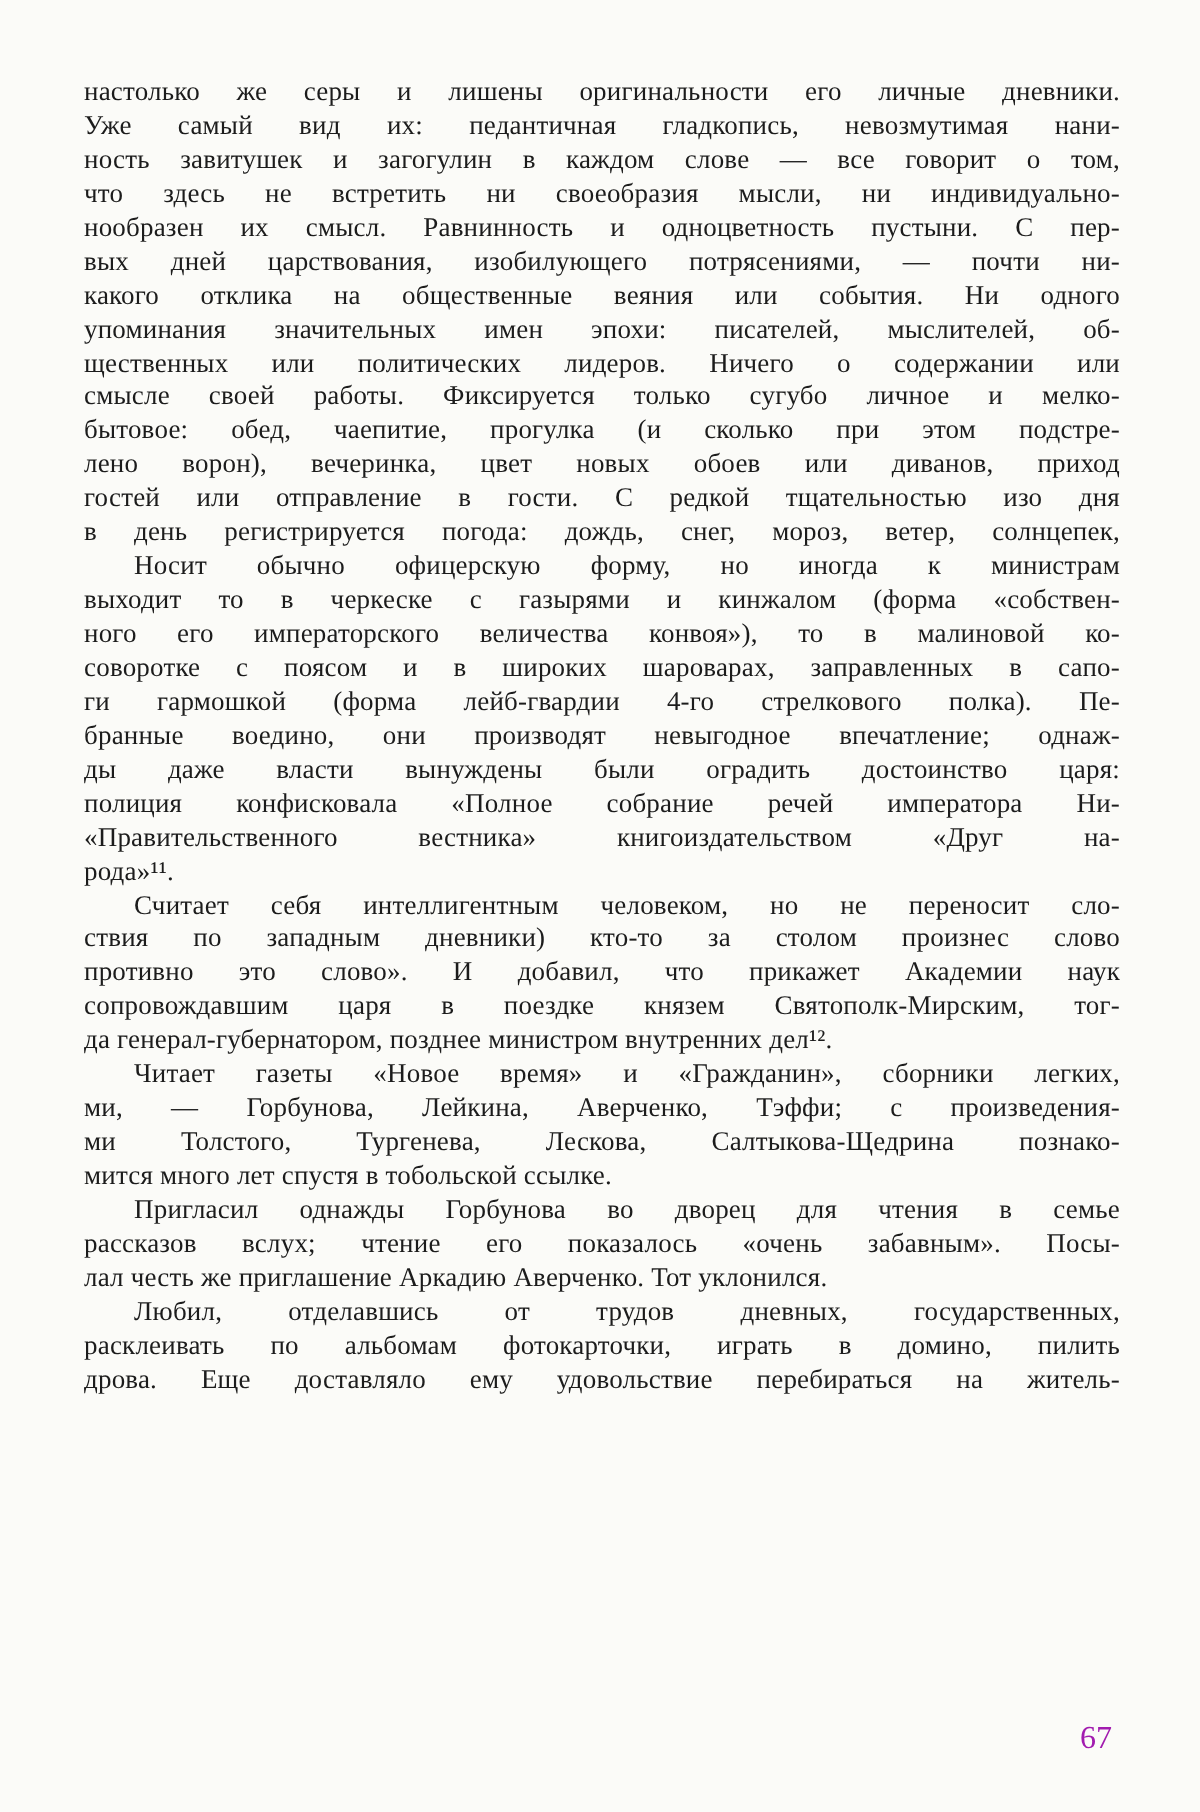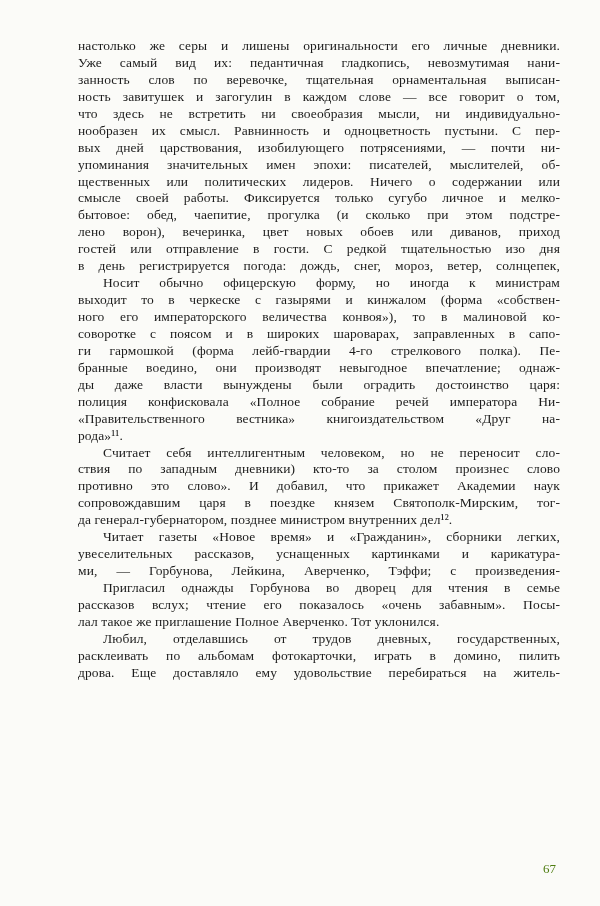--- a/index.html
+++ b/index.html
@@ -16,41 +16,40 @@
     position: absolute; left: 42px; top: 38px; width: 518px;
     font-size: 13.5px; line-height: 16.95px;
     letter-spacing: 0.1px;
   }
   .para { margin: 0; }
   .para.indent .line:first-child { text-indent: 25px; }
   .line {
     height: 16.95px; overflow: hidden;
     text-align: justify;
     text-align-last: justify;
-    margin-left: 36px;
   }
   .line.last { text-align-last: left; }
   .page-number {
     position: absolute; left: 42px; top: 861px; width: 514px;
-    text-align: right; font-size: 13px; color: #4d7c0f;
+    text-align: right; font-size: 16px; color: #a21caf;
   }
 </style>
 </head>
 <body>
 
 <div class="page">
   <div class="text-block">
       <div class="para">
         <div class="line">настолько же серы и лишены оригинальности его личные дневники.</div>
         <div class="line">Уже самый вид их: педантичная гладкопись, невозмутимая нани-</div>
-        <div class="line">занность слов по веревочке, тщательная орнаментальная выписан-</div>
         <div class="line">ность завитушек и загогулин в каждом слове — все говорит о том,</div>
         <div class="line">что здесь не встретить ни своеобразия мысли, ни индивидуально-</div>
         <div class="line">нообразен их смысл. Равнинность и одноцветность пустыни. С пер-</div>
         <div class="line">вых дней царствования, изобилующего потрясениями, — почти ни-</div>
+        <div class="line">какого отклика на общественные веяния или события. Ни одного</div>
         <div class="line">упоминания значительных имен эпохи: писателей, мыслителей, об-</div>
         <div class="line">щественных или политических лидеров. Ничего о содержании или</div>
         <div class="line">смысле своей работы. Фиксируется только сугубо личное и мелко-</div>
         <div class="line">бытовое: обед, чаепитие, прогулка (и сколько при этом подстре-</div>
         <div class="line">лено ворон), вечеринка, цвет новых обоев или диванов, приход</div>
         <div class="line">гостей или отправление в гости. С редкой тщательностью изо дня</div>
         <div class="line">в день регистрируется погода: дождь, снег, мороз, ветер, солнцепек,</div>
       </div>
       <div class="para indent">
         <div class="line">Носит обычно офицерскую форму, но иногда к министрам</div>
@@ -66,27 +65,28 @@
       </div>
       <div class="para indent">
         <div class="line">Считает себя интеллигентным человеком, но не переносит сло-</div>
         <div class="line">ствия по западным дневники) кто-то за столом произнес слово</div>
         <div class="line">противно это слово». И добавил, что прикажет Академии наук</div>
         <div class="line">сопровождавшим царя в поездке князем Святополк-Мирским, тог-</div>
         <div class="line last">да генерал-губернатором, позднее министром внутренних дел¹².</div>
       </div>
       <div class="para indent">
         <div class="line">Читает газеты «Новое время» и «Гражданин», сборники легких,</div>
-        <div class="line">увеселительных рассказов, уснащенных картинками и карикатура-</div>
         <div class="line">ми, — Горбунова, Лейкина, Аверченко, Тэффи; с произведения-</div>
+        <div class="line">ми Толстого, Тургенева, Лескова, Салтыкова-Щедрина познако-</div>
+        <div class="line last">мится много лет спустя в тобольской ссылке.</div>
       </div>
       <div class="para indent">
         <div class="line">Пригласил однажды Горбунова во дворец для чтения в семье</div>
         <div class="line">рассказов вслух; чтение его показалось «очень забавным». Посы-</div>
-        <div class="line last">лал такое же приглашение Полное Аверченко. Тот уклонился.</div>
+        <div class="line last">лал честь же приглашение Аркадию Аверченко. Тот уклонился.</div>
       </div>
       <div class="para indent">
         <div class="line">Любил, отделавшись от трудов дневных, государственных,</div>
         <div class="line">расклеивать по альбомам фотокарточки, играть в домино, пилить</div>
         <div class="line">дрова. Еще доставляло ему удовольствие перебираться на житель-</div>
       </div>
     </div>
   <div class="page-number">67</div>
 </div>
 

